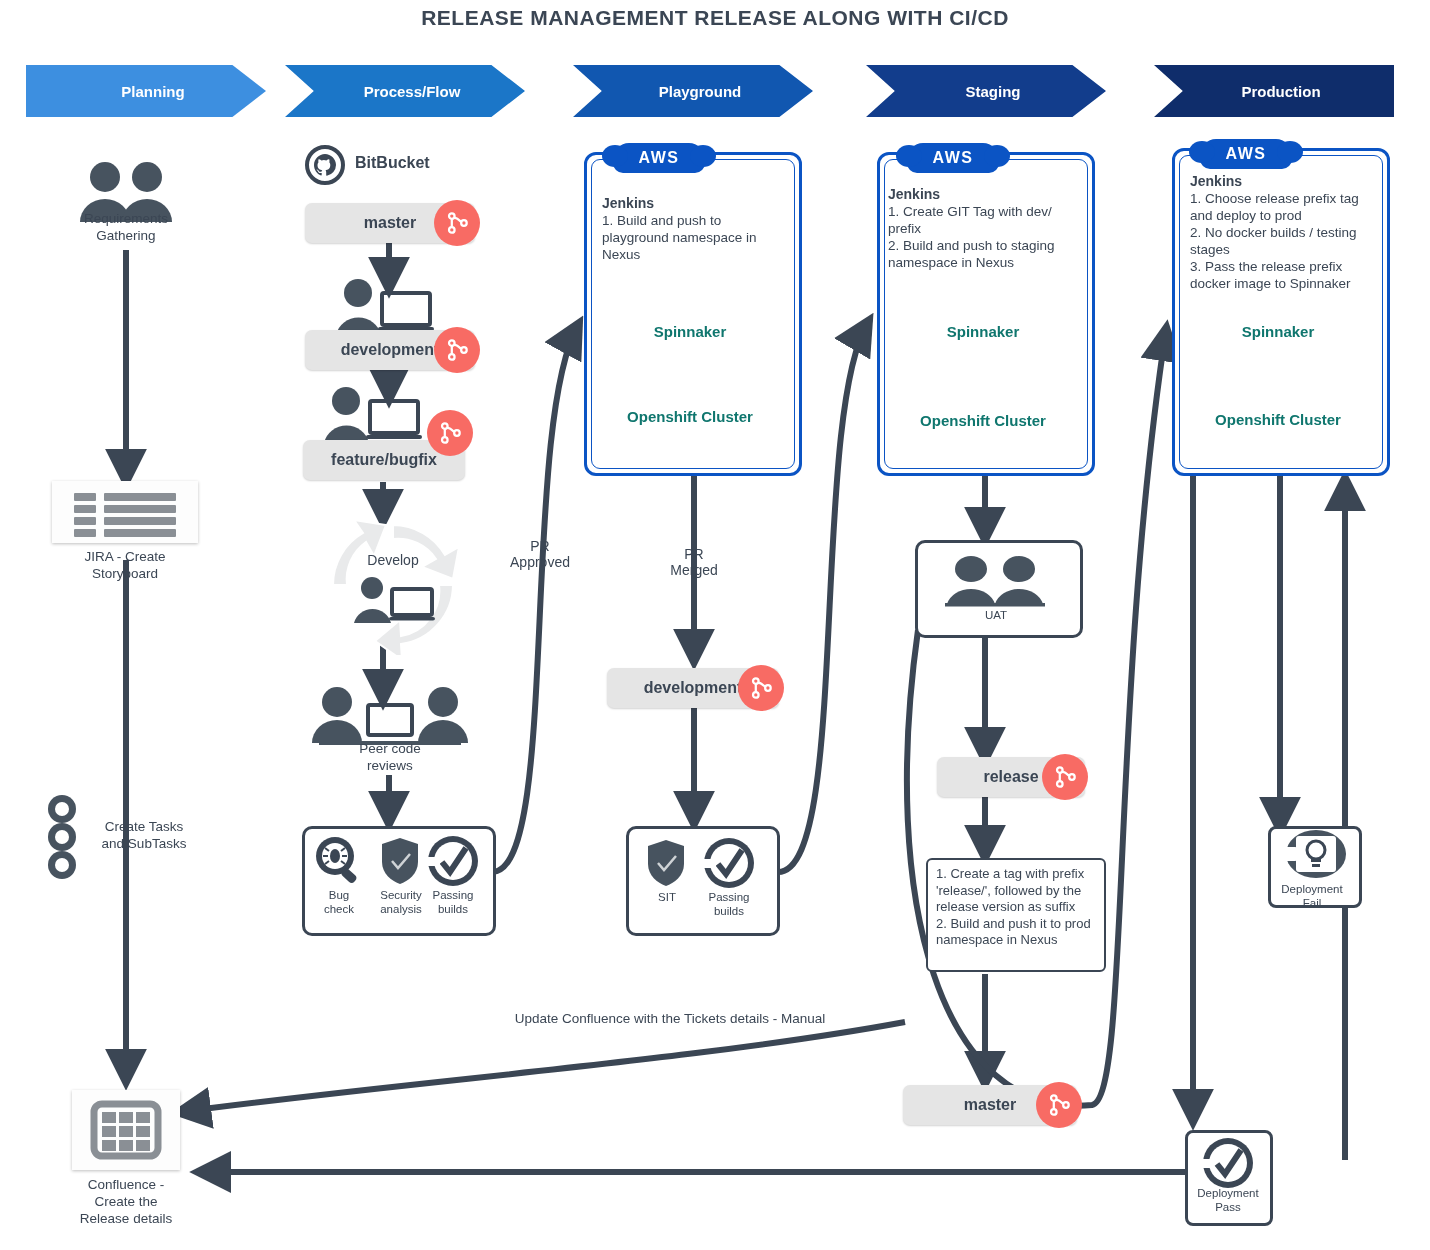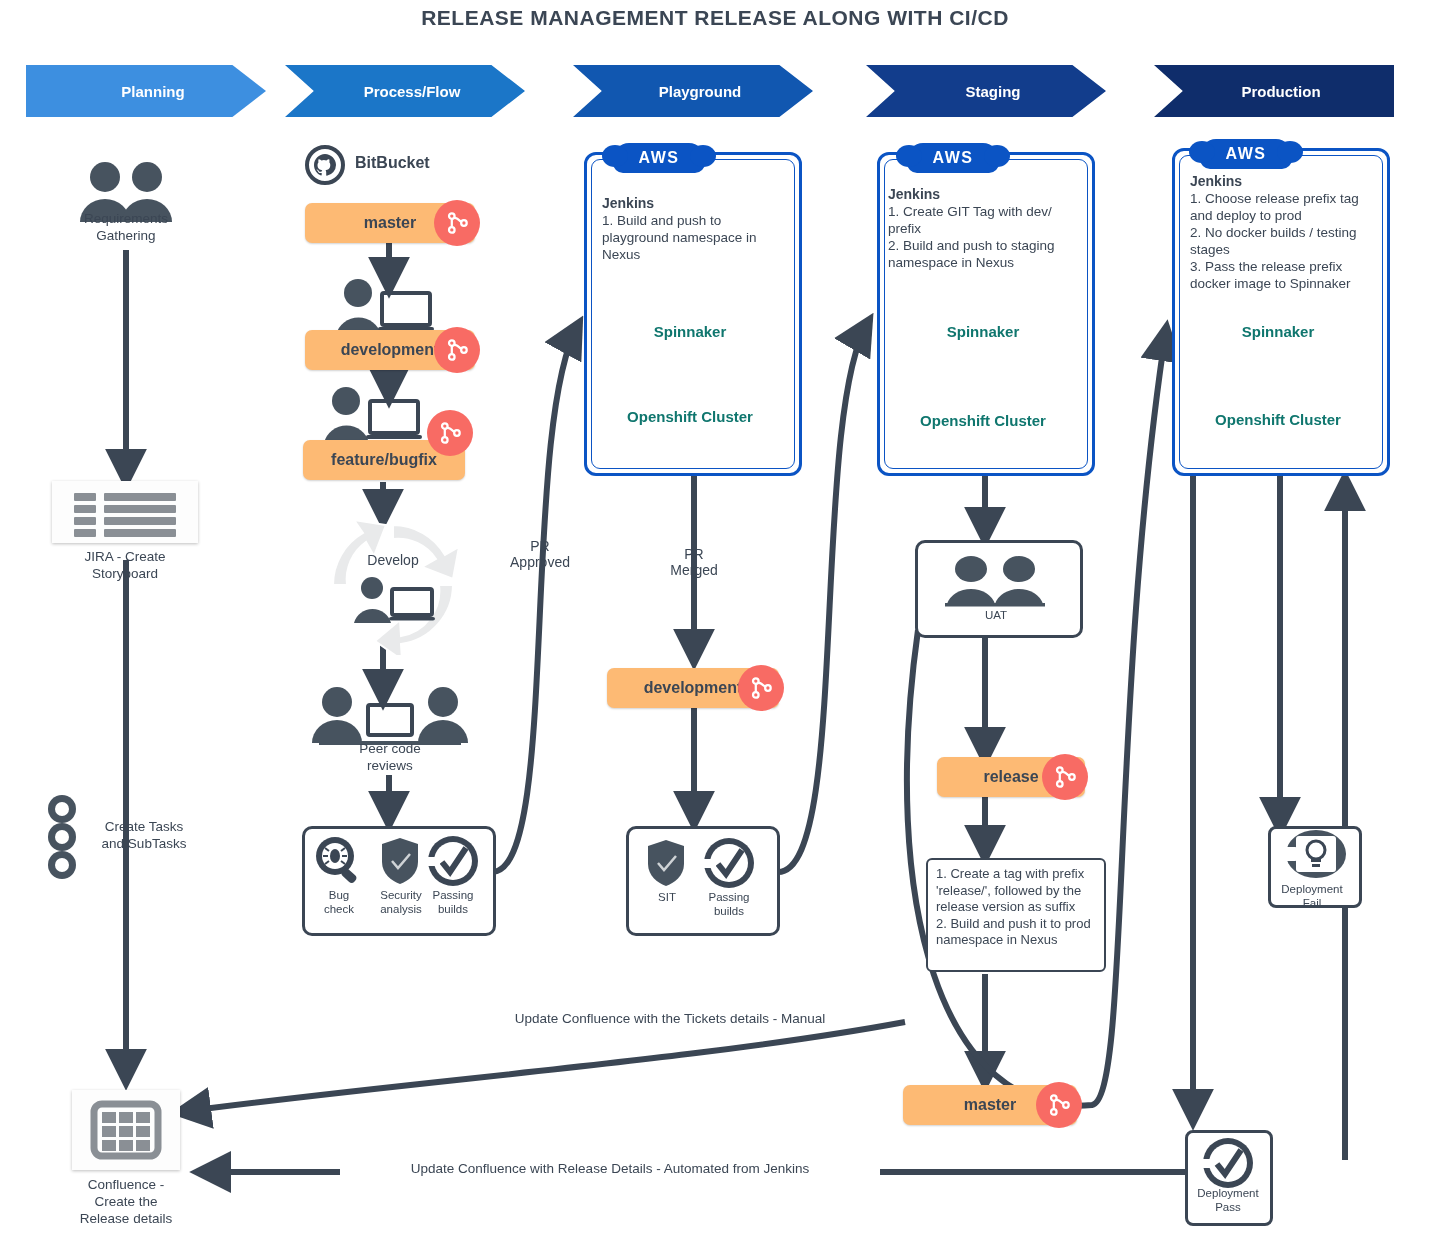--- a/index.html
+++ b/index.html
@@ -12,21 +12,21 @@
   
   .title{position:absolute;left:0;top:6px;width:1430px;text-align:center;
          font-size:21px;font-weight:bold;letter-spacing:.5px;color:#3b4654;}
 
   
   .banner{position:absolute;height:52px;display:flex;align-items:center;
           justify-content:center;color:#ffffff;font-weight:bold;font-size:15px;}
   .banner span{position:relative;z-index:2;padding-left:14px;}
 
   
-  .pill{position:absolute;height:40px;background:#fdba74;border-radius:7px;
+  .pill{position:absolute;height:40px;background:#e5e5e5;border-radius:7px;
         display:flex;align-items:center;justify-content:center;
         font-weight:bold;font-size:16px;color:#3b4654;
         box-shadow:0 1px 2px rgba(0,0,0,.18);}
   .gitbadge{position:absolute;width:46px;height:46px;border-radius:50%;
             background:#f86b64;display:flex;align-items:center;justify-content:center;}
 
   
   .awsbox{position:absolute;border:3px solid #0b54c4;border-radius:12px;background:#ffffff;}
   .awsbox .inner{position:absolute;left:4px;top:4px;right:4px;bottom:4px;
                  border:1px solid #0b54c4;border-radius:9px;}
@@ -475,15 +475,14 @@
       <circle cx="36" cy="27" r="25" fill="#3b4654"></circle>
         <circle cx="36" cy="27" r="19" fill="#fff"></circle>
       <path d="M25 28 l8 10 L49 14" fill="none" stroke="#3b4654" stroke-width="6"></path>
       <rect x="8" y="23" width="14" height="9" fill="#fff"></rect>
     </svg>
   </div>
   <div class="cap-sm" style="left:1178px;top:1186px;width:100px;white-space:pre-line;">Deployment
 Pass</div>
 
   <div class="wirelabel" style="left:420px;top:1010px;width:500px;">Update Confluence with the Tickets details - Manual</div>
-  <div class="wirelabel" style="left:340px;top:1160px;width:540px;background:#fff;">Update Confluence with Release Details - Automated from Jenkins</div>
 
 </div>
 
 </body></html>

